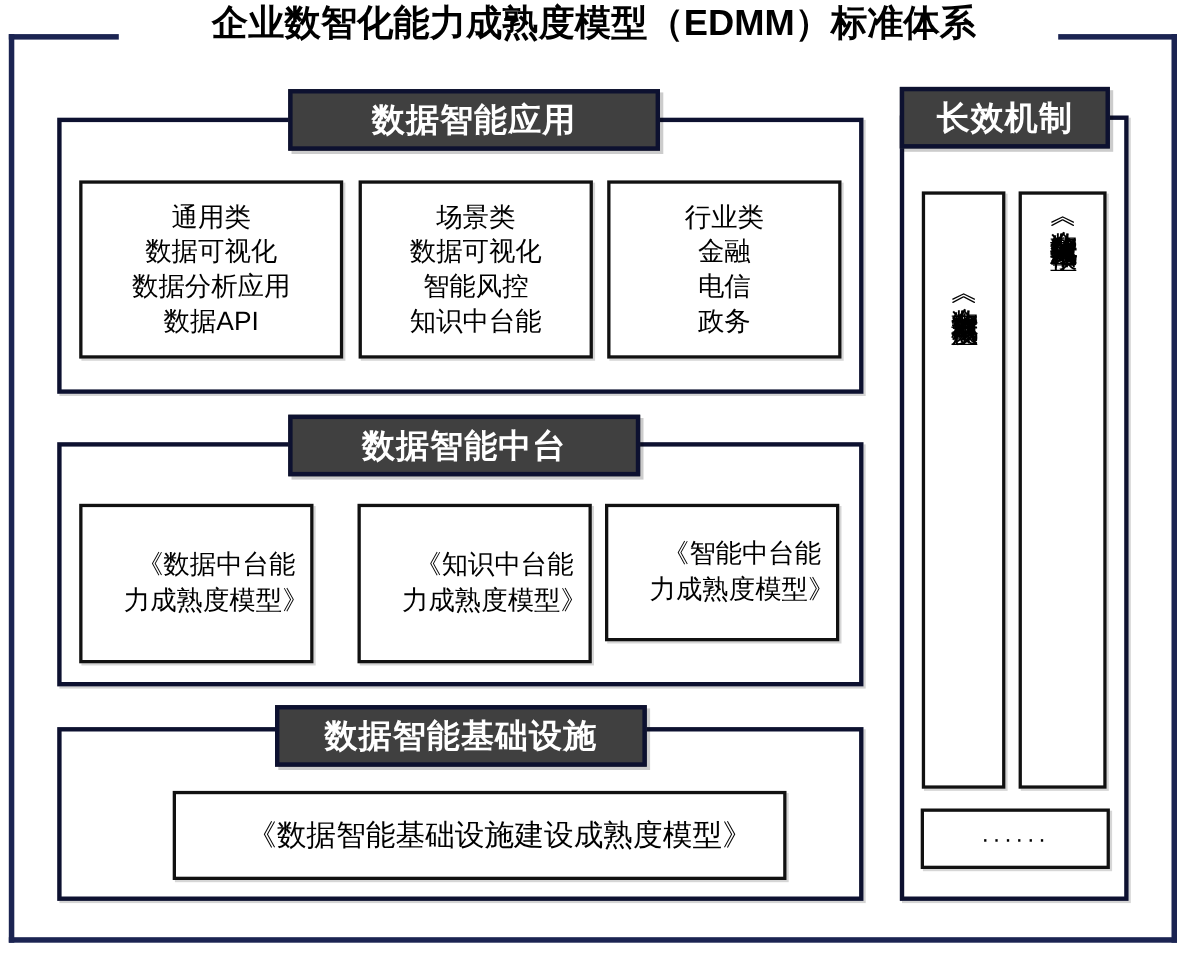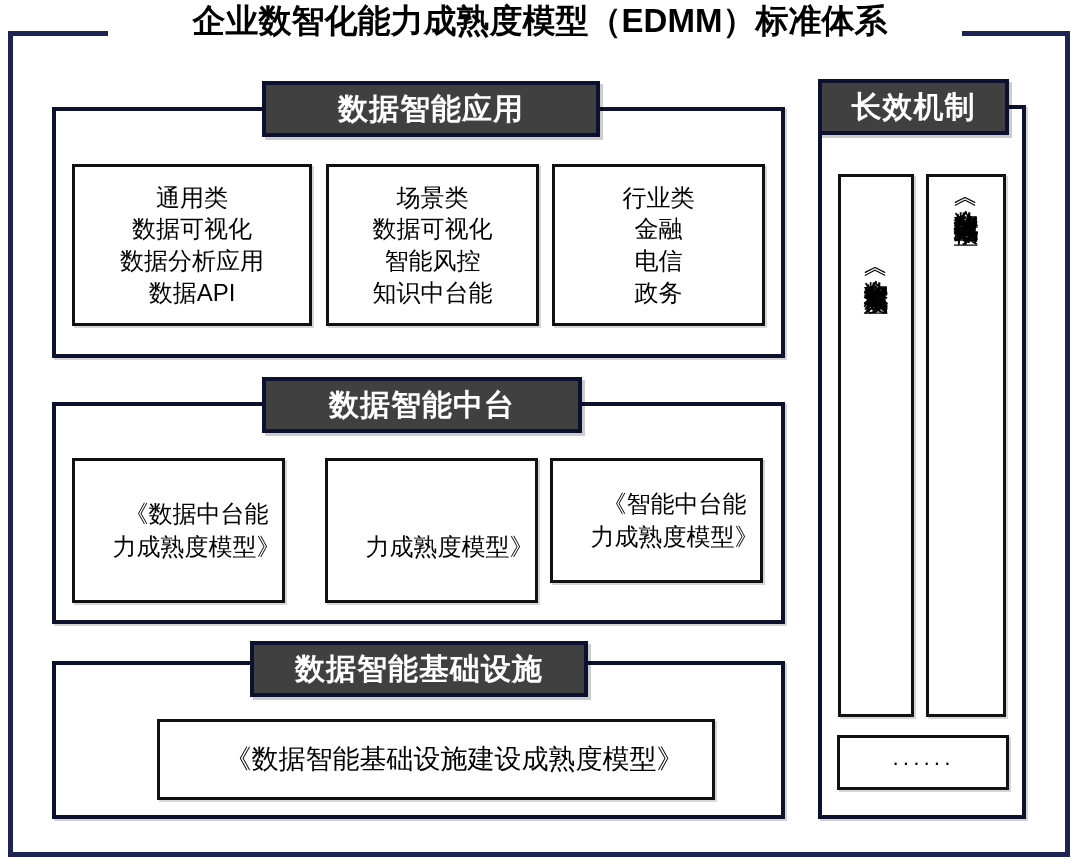--- a/index.html
+++ b/index.html
@@ -231,21 +231,21 @@
 
 <div id="card-data-midplatform" class="card card-model">
   <div class="model-text">
     <span>《数据中台能</span><br>
     <span>力成熟度模型》</span>
   </div>
 </div>
 
 <div id="card-knowledge-midplatform" class="card card-model">
   <div class="model-text">
-    <br>
+    <span>《知识中台能</span><br>
     <span>力成熟度模型》</span>
   </div>
 </div>
 
 <div id="card-ai-midplatform" class="card card-model">
   <div class="model-text">
     <span>《智能中台能</span><br>
     <span>力成熟度模型》</span>
   </div>
 </div>

